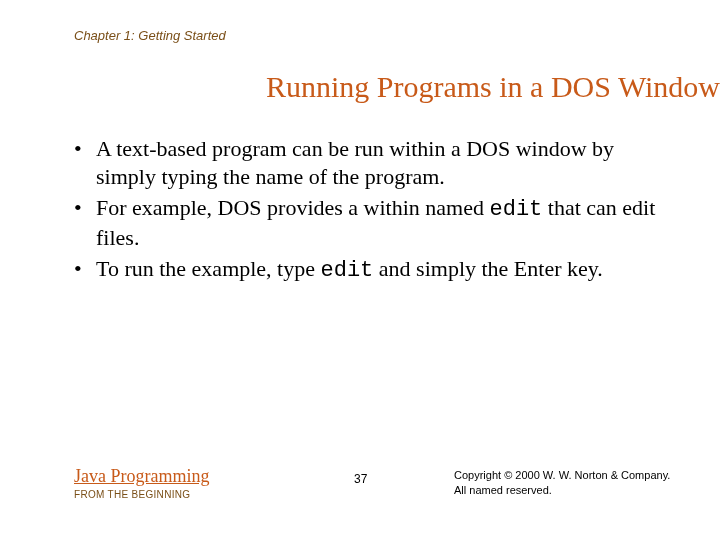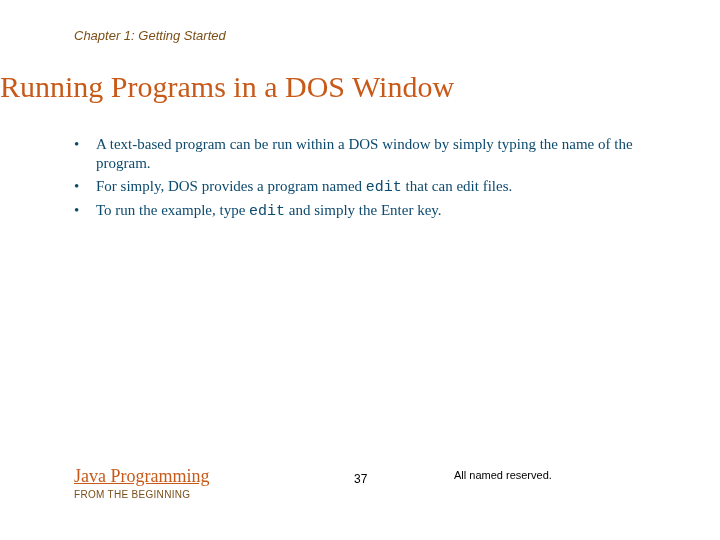--- a/index.html
+++ b/index.html
@@ -19,31 +19,31 @@
     font-weight: normal;
     font-style: italic;
     font-size: 13px;
     color: #7a4f18;
   }
   .title {
     position: absolute;
     top: 70px;
     left: 0;
     width: 720px;
-    text-align: left;
+    text-align: right;
     font-size: 30px;
     color: #c85a19;
   }
   .bullets {
     position: absolute;
     top: 135px;
     left: 74px;
     right: 60px;
-    font-size: 15px;
-    color: #0c4a6e;
+    font-size: 22px;
+    color: #000000;
     line-height: 1.25;
   }
   .bullets li {
     list-style: none;
     position: relative;
     padding-left: 22px;
     margin-bottom: 4px;
   }
   .bullets li::before {
     content: "•";
@@ -98,29 +98,30 @@
 
 <div class="chapter-label">Chapter 1: Getting Started</div>
 
 <div class="title">Running Programs in a DOS Window</div>
 
 <ul class="bullets">
   <li>
     <span>A text-based program can be run within a DOS window by simply typing the name of the program.</span>
   </li>
   <li>
-    <span>For simply, DOS provides a program named </span><span class="code">edit</span><span> that can edit files.</span>
+    <span>For example, DOS provides a within named </span><span class="code">edit</span><span> that can edit files.</span>
   </li>
   <li>
     <span>To run the example, type </span><span class="code">edit</span><span> and simply the Enter key.</span>
   </li>
 </ul>
 
 <div class="footer">
   <div>
     <div class="book-title">Java Programming</div>
     <div class="book-sub">FROM THE BEGINNING</div>
   </div>
   <div class="page-num">37</div>
   <div class="copyright">
+    <div>Copyright © 2000 W. W. Norton &amp; Company.</div>
     <div>All named reserved.</div>
   </div>
 </div>
 
 </body></html>

